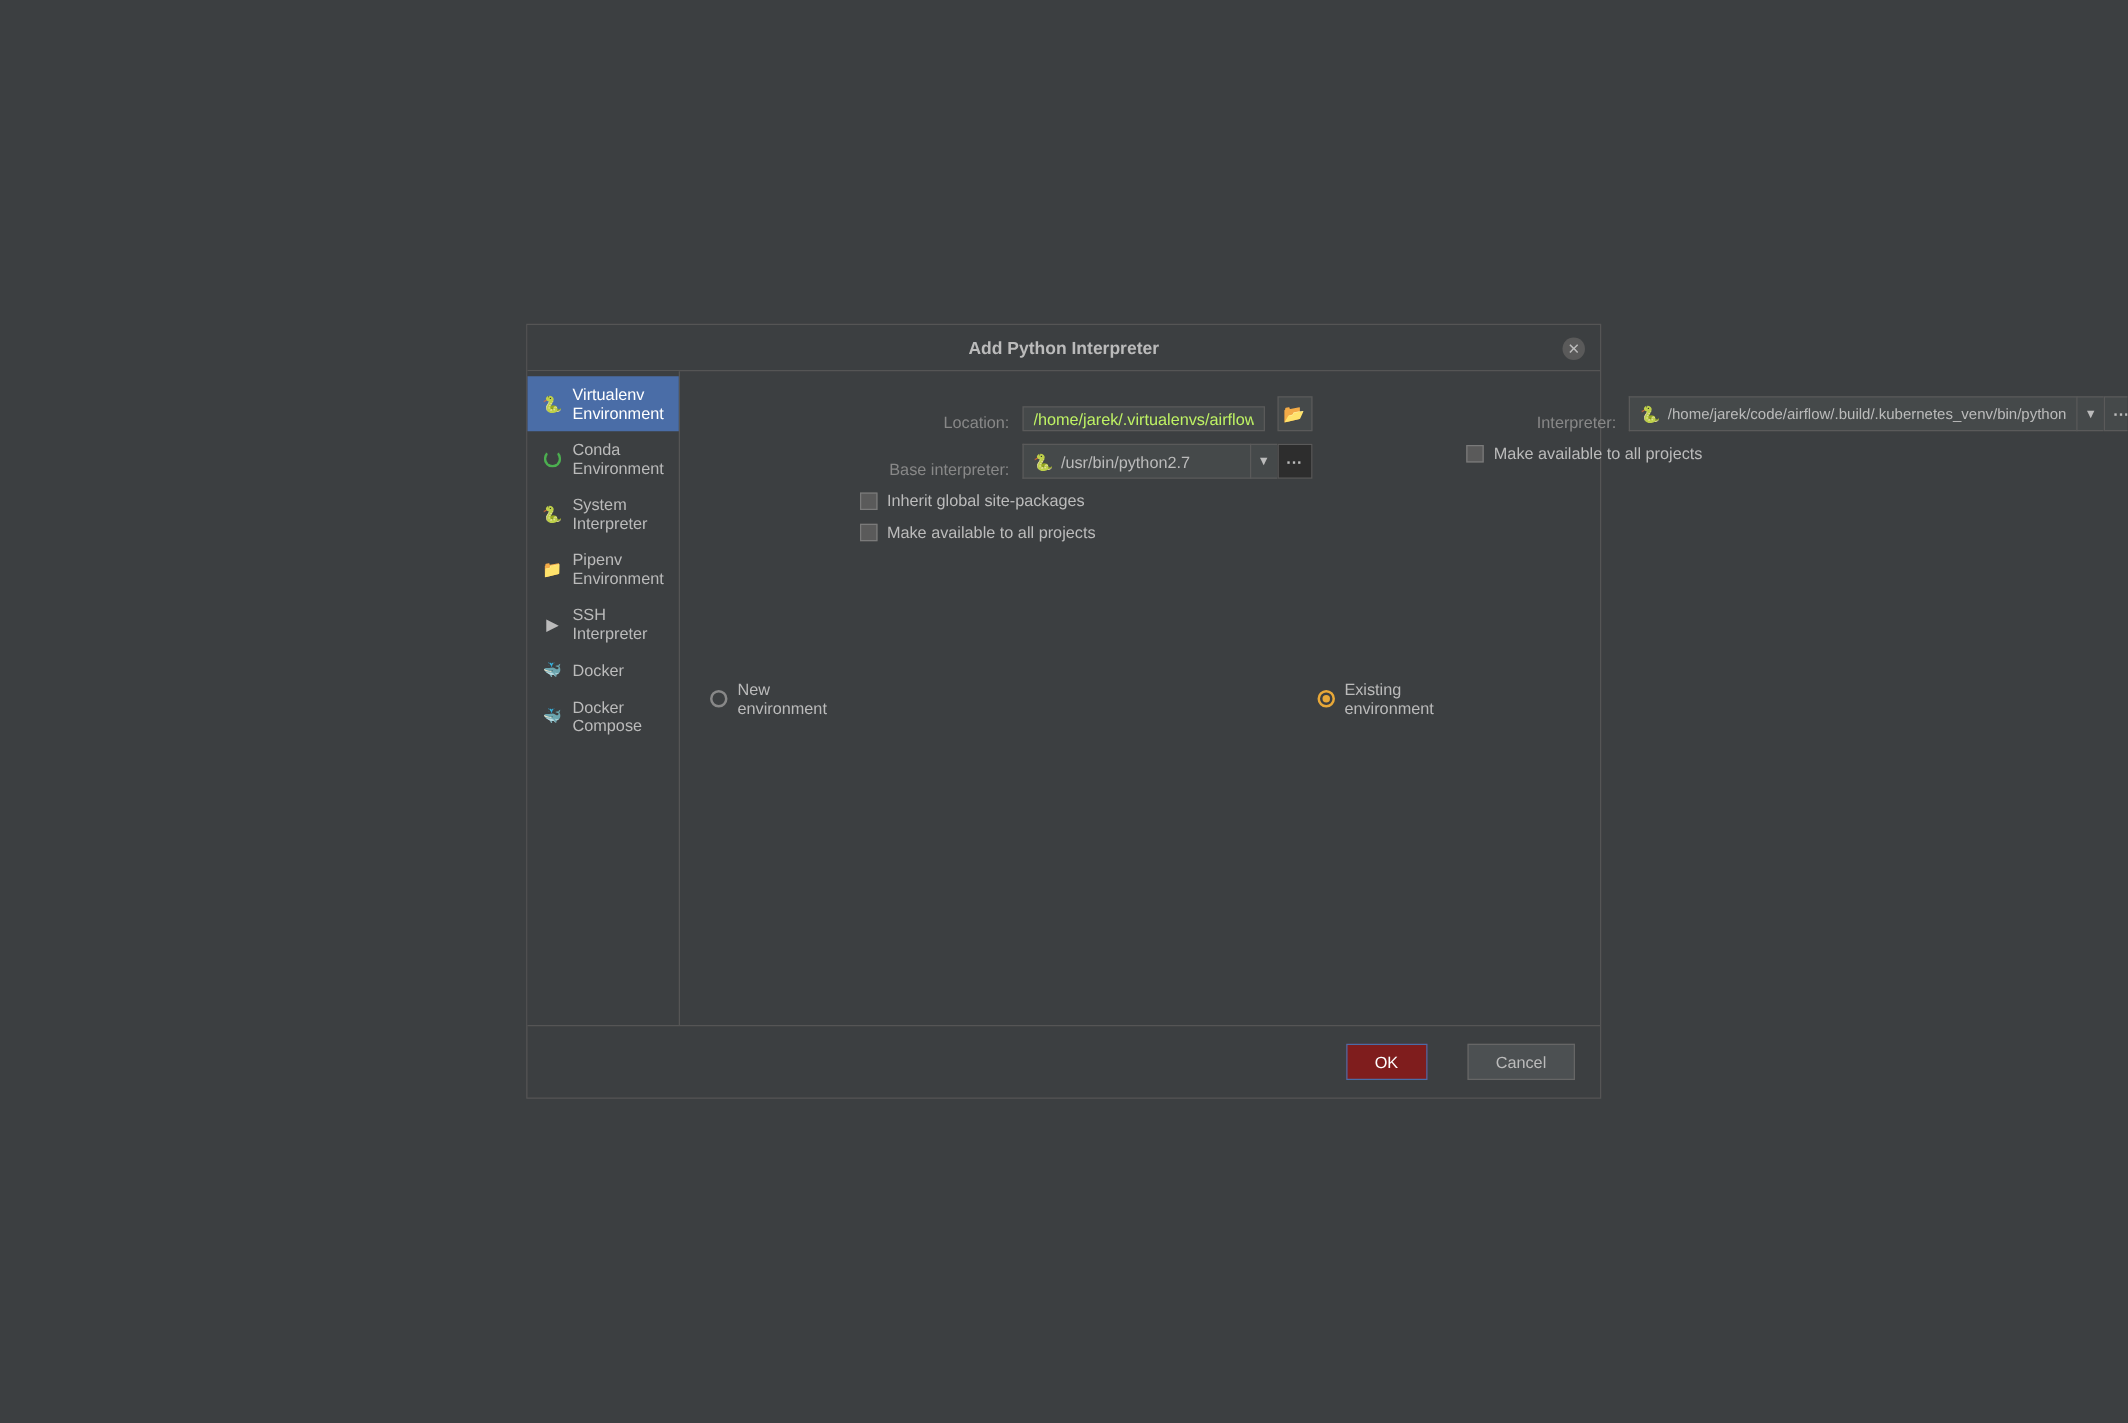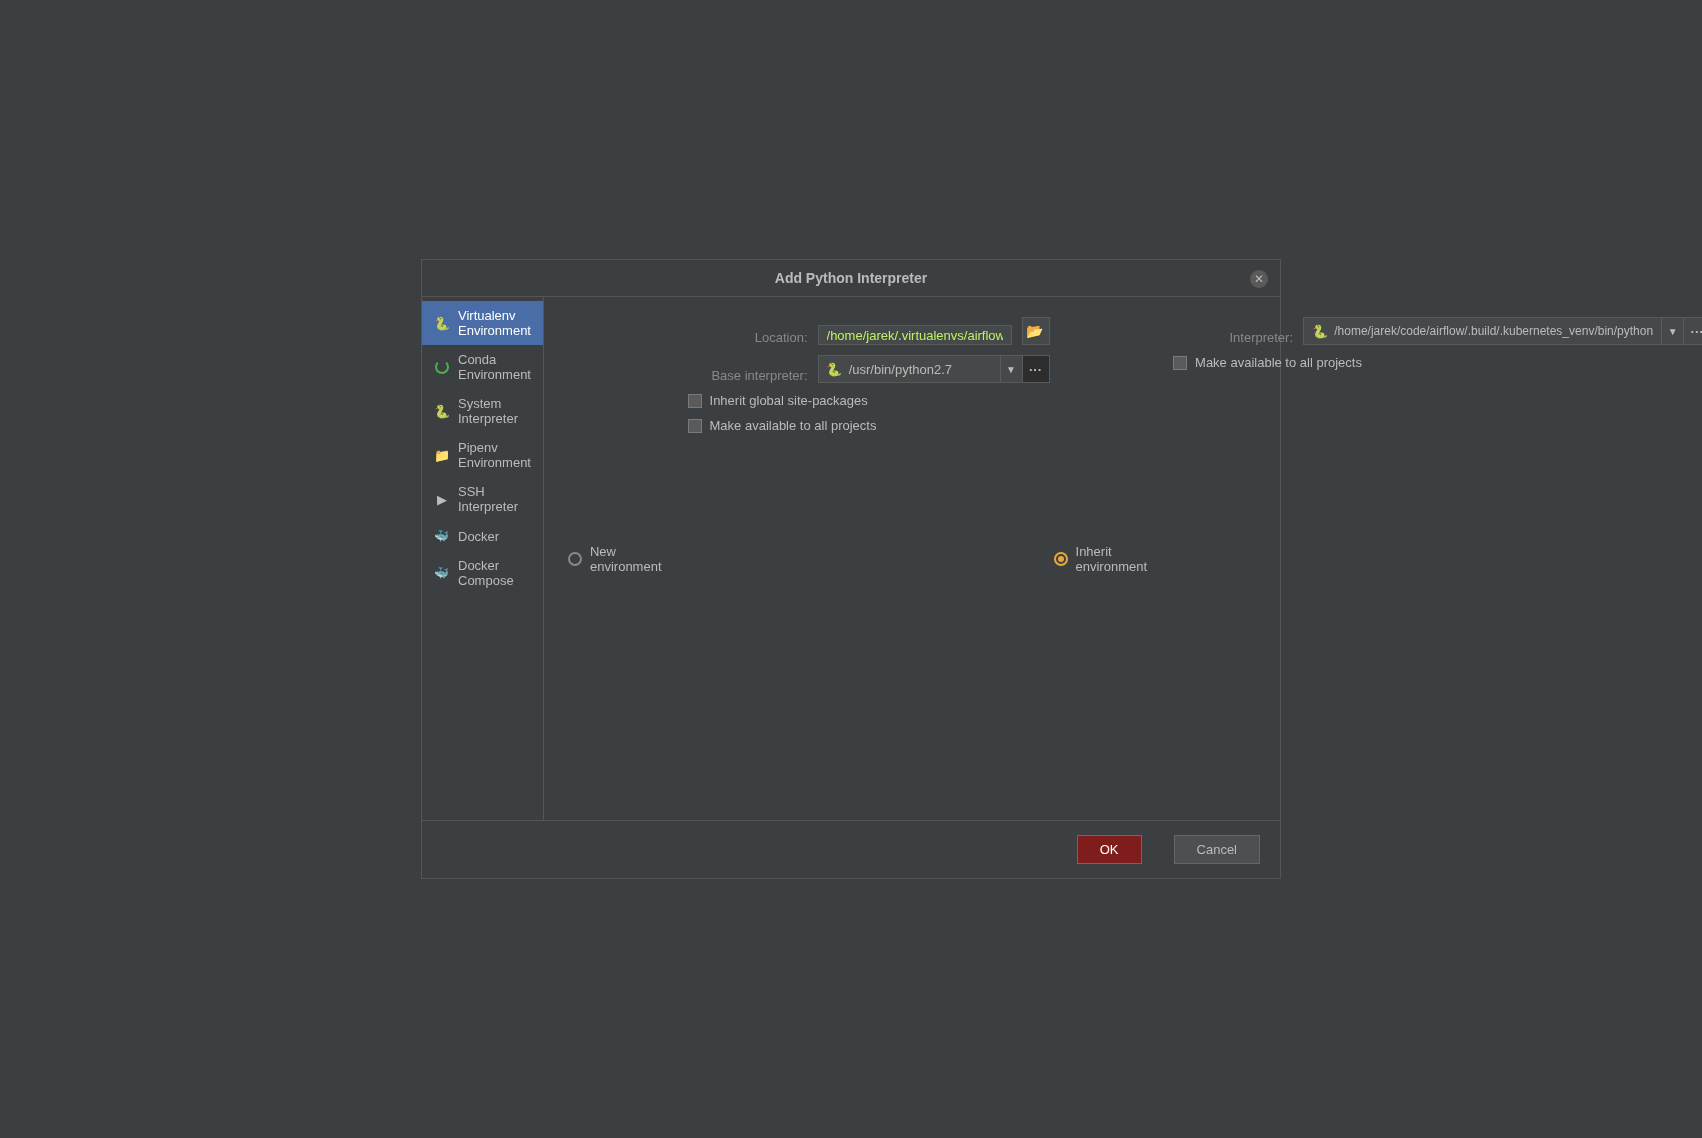--- a/index.html
+++ b/index.html
@@ -384,21 +384,21 @@
           <span class="checkbox-label">Inherit global site-packages</span>
         </div>
         <div class="checkbox-row">
           <div class="checkbox-box"></div>
           <span class="checkbox-label">Make available to all projects</span>
         </div>
       </div>
 
       <div class="radio-row">
         <div class="radio-circle selected"></div>
-        <span class="radio-label">Inherit environment</span>
+        <span class="radio-label">Existing environment</span>
       </div>
 
       <div class="section-fields">
         <div class="field-row">
           <span class="field-label">Interpreter:</span>
           <div class="interpreter-combo">
             <div class="interpreter-input">
               <span>🐍</span>
               <span style="font-size:12px; white-space:nowrap; overflow:hidden; text-overflow:ellipsis;">/home/jarek/code/airflow/.build/.kubernetes_venv/bin/python</span>
             </div>

